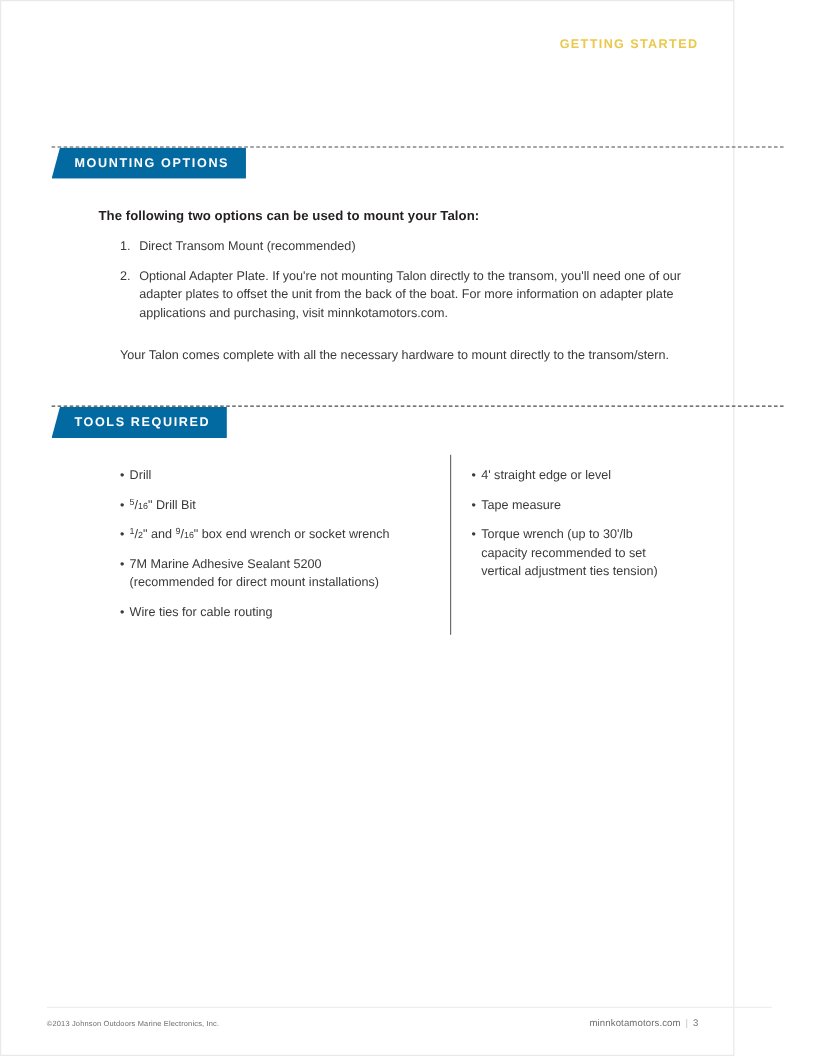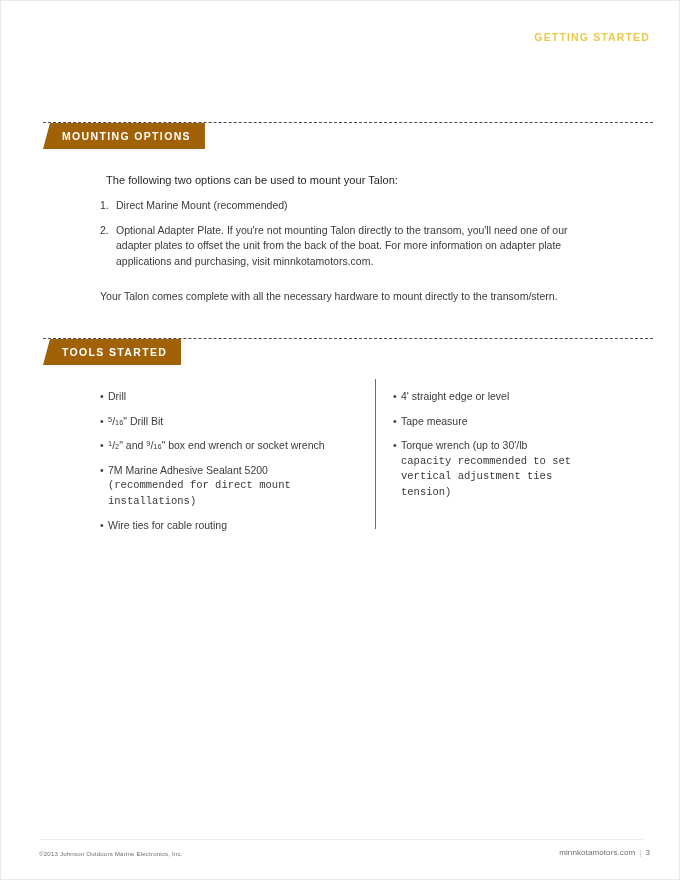--- a/index.html
+++ b/index.html
@@ -13,21 +13,21 @@
   body {
     font-family: "Liberation Sans", sans-serif;
     color: #333333;
     position: relative;
     overflow: hidden;
   }
 
   .page {
     position: absolute;
     top: 0; left: 0;
-    width: 680px;
+    width: 612px;
     height: 880px;
     background: #ffffff;
     border: 1px solid #e9e9e9;
   }
 
   
   .running-header {
     position: absolute;
     top: 30px;
     right: 29px;
@@ -45,41 +45,41 @@
     height: 0;
     border-top: 1.5px dashed #4a4a4a;
   }
   .dash-rule.r1 { top: 121px; }
   .dash-rule.r2 { top: 337px; }
 
   
   .banner {
     position: absolute;
     height: 26px;
-    background: #a16207;
+    background: #0369a1;
     color: #ffffff;
     font-size: 10.5px;
     font-weight: bold;
     letter-spacing: 1.35px;
     line-height: 26px;
     padding-left: 19px;
     padding-right: 14px;
     white-space: nowrap;
     clip-path: polygon(7px 0, 100% 0, 100% 100%, 0 100%);
   }
   .banner.b1 { top: 122px; left: 42px; }
   .banner.b2 { top: 338px; left: 42px; }
 
   
   .intro {
     position: absolute;
-    left: 105px;
+    left: 81px;
     top: 173px;
     font-size: 11px;
-    font-weight: normal;
+    font-weight: bold;
     color: #231f20;
     letter-spacing: 0.05px;
     text-align: right;
   }
 
   .olist {
     position: absolute;
     left: 99px;
     top: 197px;
     width: 480px;
@@ -130,21 +130,20 @@
     margin-bottom: 9px;
   }
   .tool-item .bullet {
     position: absolute;
     left: 0;
     top: 0;
   }
   .tool-item .sub {
     display: block;
     padding-left: 0;
-    font-family: Liberation Mono, monospace;
   }
 
   .col-divider {
     position: absolute;
     left: 374px;
     top: 378px;
     width: 1px;
     height: 150px;
     background: #6e6e6e;
   }
@@ -197,33 +196,33 @@
 
   <div class="dash-rule r1"></div>
 
   <div class="banner b1">MOUNTING OPTIONS</div>
 
   <div class="intro">The following two options can be used to mount your Talon:</div>
 
   <div class="olist">
     <div class="olist-item">
       <span class="num">1.</span>
-      <span>Direct Marine Mount (recommended)</span>
+      <span>Direct Transom Mount (recommended)</span>
     </div>
     <div class="olist-item">
       <span class="num">2.</span>
       <span>Optional Adapter Plate. If you're not mounting Talon directly to the transom, you'll need one of our adapter plates to offset the unit from the back of the boat. For more information on adapter plate applications and purchasing, visit minnkotamotors.com.</span>
     </div>
   </div>
 
   <div class="closing">Your Talon comes complete with all the necessary hardware to mount directly to the transom/stern.</div>
 
   <div class="dash-rule r2"></div>
 
-  <div class="banner b2">TOOLS STARTED</div>
+  <div class="banner b2">TOOLS REQUIRED</div>
 
   <div class="col-divider"></div>
 
   <div class="tools">
 
     <div class="tools-col left">
 
       <div class="tool-item">
         <span class="bullet">•</span>
         <span>Drill</span>

